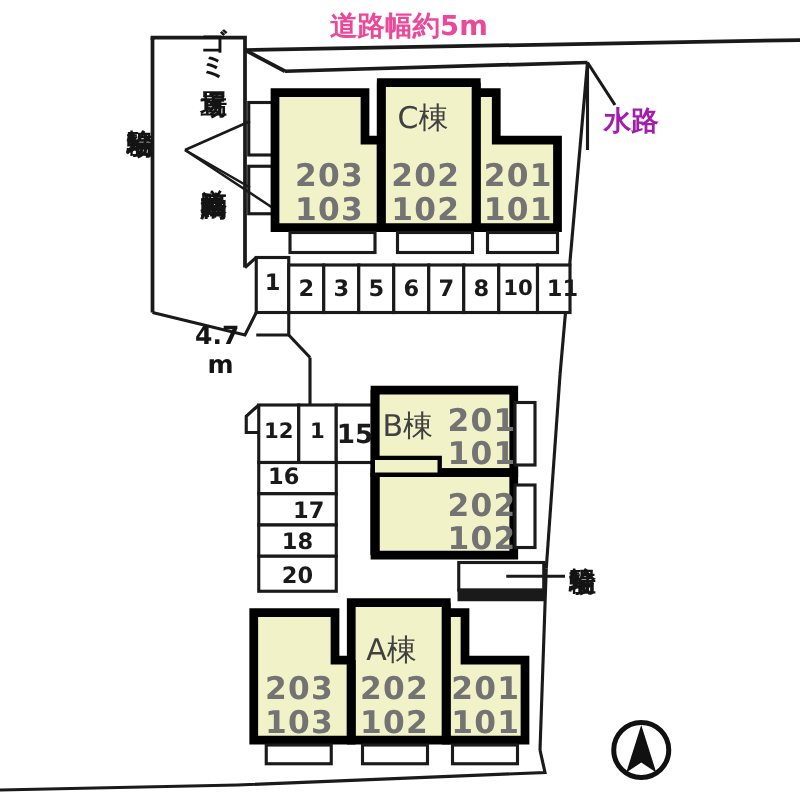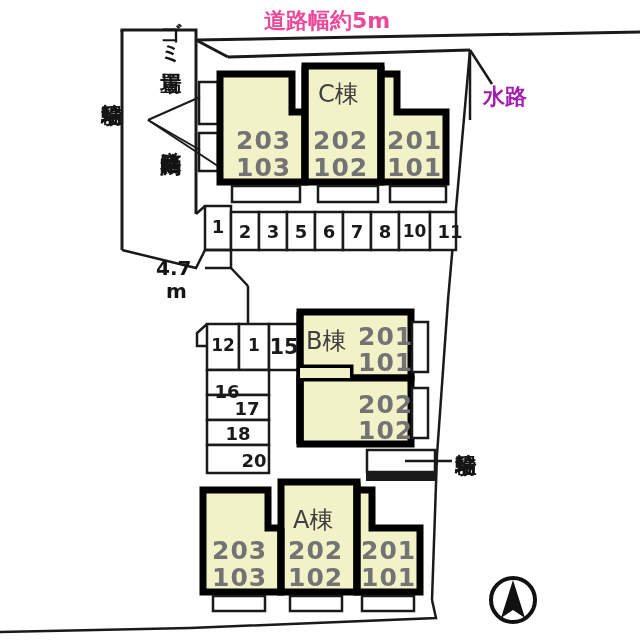--- a/index.html
+++ b/index.html
@@ -259,24 +259,24 @@
   <div class="pnum" style="left:315px; top:223px; width:28px;">6</div>
   <div class="pnum" style="left:343px; top:223px; width:28px;">7</div>
   <div class="pnum" style="left:371px; top:223px; width:28px;">8</div>
   <div class="pnum" style="left:399px; top:223px; width:31px; font-size:17px;">10</div>
   <div class="pnum" style="left:430px; top:223px; width:40px; font-size:18px;">11</div>
 
   <div class="pnum" style="left:207px; top:337px; width:32px; font-size:17px;">12</div>
   <div class="pnum" style="left:239px; top:337px; width:30px; font-size:17px;">1</div>
   <div class="pnum" style="left:269px; top:337px; width:30px; font-size:21px;">15</div>
 
-  <div class="pnum" style="left:207px; top:383px; width:40px;">16</div>
+  <div class="pnum" style="left:207px; top:373px; width:40px;">16</div>
   <div class="pnum" style="left:207px; top:400px; width:80px;">17</div>
   <div class="pnum" style="left:207px; top:425px; width:62px;">18</div>
-  <div class="pnum" style="left:207px; top:452px; width:62px;padding-left:16px;">20</div>
+  <div class="pnum" style="left:207px; top:452px; width:62px;">20</div>
 
   <div class="bldg-name" style="left:306px; top:325px;">B棟</div>
 
   <div class="unitnum" style="left:358px; top:324px;">201</div>
   <div class="unitnum" style="left:358px; top:350px;">101</div>
 
   <div class="unitnum" style="left:358px; top:392px;">202</div>
   <div class="unitnum" style="left:358px; top:418px;">102</div>
 
   <div class="bldg-name" style="left:293px; top:504px;">A棟</div>

